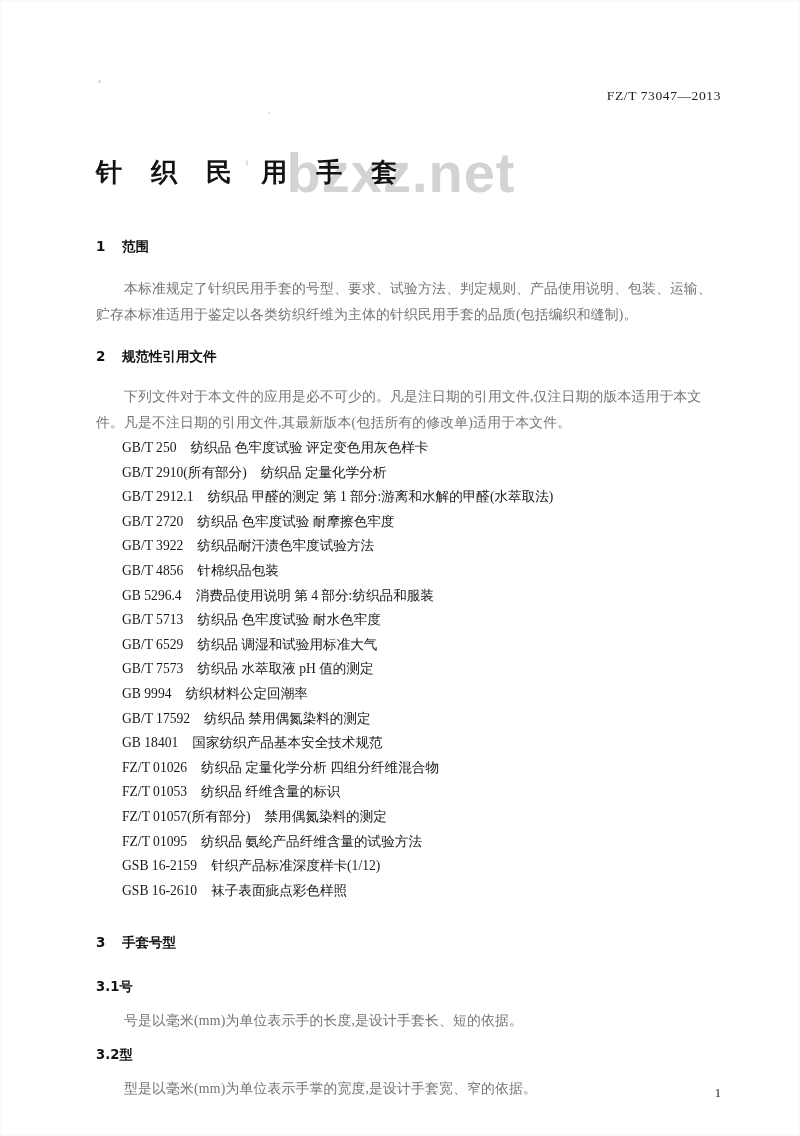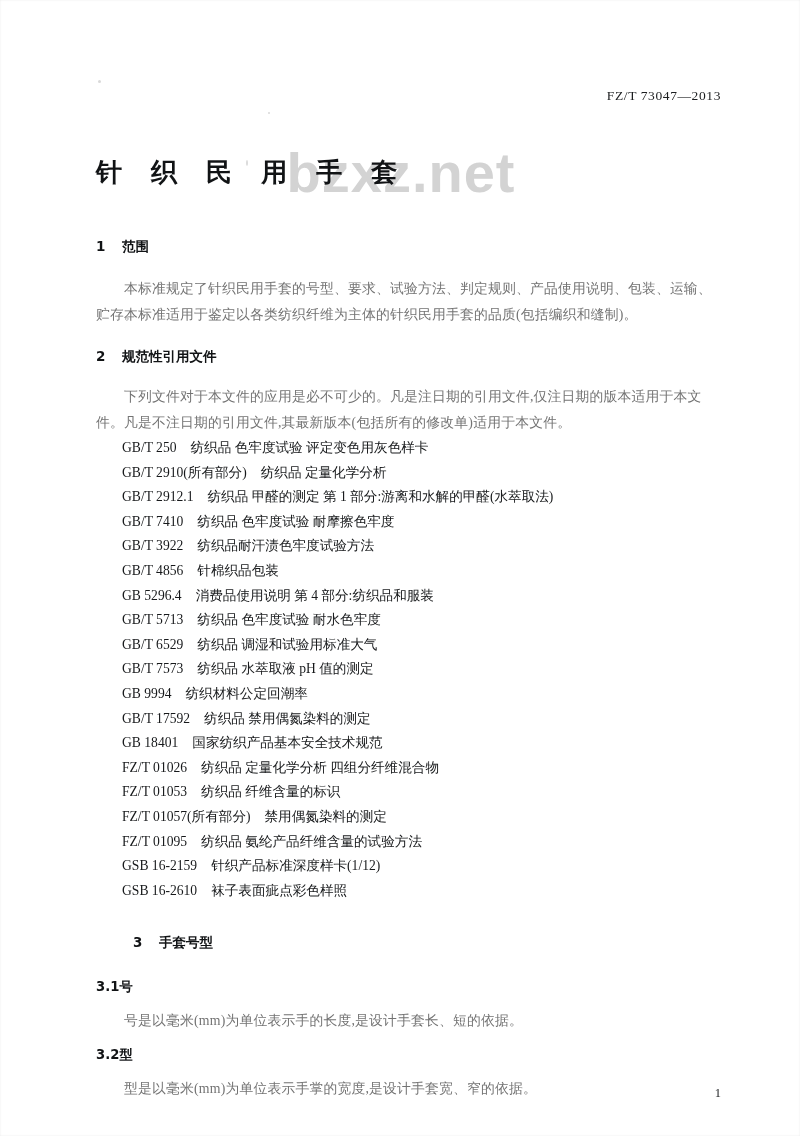--- a/index.html
+++ b/index.html
@@ -160,39 +160,39 @@
     <div class="h2" style="left:0px;top:348px;">
       <span class="num">2</span><span>规范性引用文件</span>
     </div>
 
     <div class="para indent2" style="left:0px;top:384px;width:625px;">下列文件对于本文件的应用是必不可少的。凡是注日期的引用文件,仅注日期的版本适用于本文件。凡是不注日期的引用文件,其最新版本(包括所有的修改单)适用于本文件。</div>
 
     <div class="reflist">
       <div class="ref"><span class="code">GB/T 250</span><span class="gap"></span><span>纺织品   色牢度试验   评定变色用灰色样卡</span></div>
       <div class="ref"><span class="code">GB/T 2910(所有部分)</span><span class="gap"></span><span>纺织品   定量化学分析</span></div>
       <div class="ref"><span class="code">GB/T 2912.1</span><span class="gap"></span><span>纺织品   甲醛的测定   第 1 部分:游离和水解的甲醛(水萃取法)</span></div>
-      <div class="ref"><span class="code">GB/T 7410</span><span class="gap"></span><span>纺织品   色牢度试验   耐摩擦色牢度</span></div>
+      <div class="ref"><span class="code">GB/T 2720</span><span class="gap"></span><span>纺织品   色牢度试验   耐摩擦色牢度</span></div>
       <div class="ref"><span class="code">GB/T 3922</span><span class="gap"></span><span>纺织品耐汗渍色牢度试验方法</span></div>
       <div class="ref"><span class="code">GB/T 4856</span><span class="gap"></span><span>针棉织品包装</span></div>
       <div class="ref"><span class="code">GB 5296.4</span><span class="gap"></span><span>消费品使用说明   第 4 部分:纺织品和服装</span></div>
       <div class="ref"><span class="code">GB/T 5713</span><span class="gap"></span><span>纺织品   色牢度试验   耐水色牢度</span></div>
       <div class="ref"><span class="code">GB/T 6529</span><span class="gap"></span><span>纺织品   调湿和试验用标准大气</span></div>
       <div class="ref"><span class="code">GB/T 7573</span><span class="gap"></span><span>纺织品   水萃取液 pH 值的测定</span></div>
       <div class="ref"><span class="code">GB 9994</span><span class="gap"></span><span>纺织材料公定回潮率</span></div>
       <div class="ref"><span class="code">GB/T 17592</span><span class="gap"></span><span>纺织品   禁用偶氮染料的测定</span></div>
       <div class="ref"><span class="code">GB 18401</span><span class="gap"></span><span>国家纺织产品基本安全技术规范</span></div>
       <div class="ref"><span class="code">FZ/T 01026</span><span class="gap"></span><span>纺织品   定量化学分析   四组分纤维混合物</span></div>
       <div class="ref"><span class="code">FZ/T 01053</span><span class="gap"></span><span>纺织品   纤维含量的标识</span></div>
       <div class="ref"><span class="code">FZ/T 01057(所有部分)</span><span class="gap"></span><span>禁用偶氮染料的测定</span></div>
       <div class="ref"><span class="code">FZ/T 01095</span><span class="gap"></span><span>纺织品   氨纶产品纤维含量的试验方法</span></div>
       <div class="ref"><span class="code">GSB 16-2159</span><span class="gap"></span><span>针织产品标准深度样卡(1/12)</span></div>
       <div class="ref"><span class="code">GSB 16-2610</span><span class="gap"></span><span>袜子表面疵点彩色样照</span></div>
     </div>
 
-    <div class="h2" style="left:0px;top:934px;margin-left:37px;">
+    <div class="h2" style="left:0px;top:934px;">
       <span class="num">3</span><span>手套号型</span>
     </div>
 
     <div class="sub" style="left:0px;top:978px;">
       <span class="num">3.1</span><span>号</span>
     </div>
     <div class="para indent2" style="left:0px;top:1008px;">号是以毫米(mm)为单位表示手的长度,是设计手套长、短的依据。</div>
 
     <div class="sub" style="left:0px;top:1046px;">
       <span class="num">3.2</span><span>型</span>

